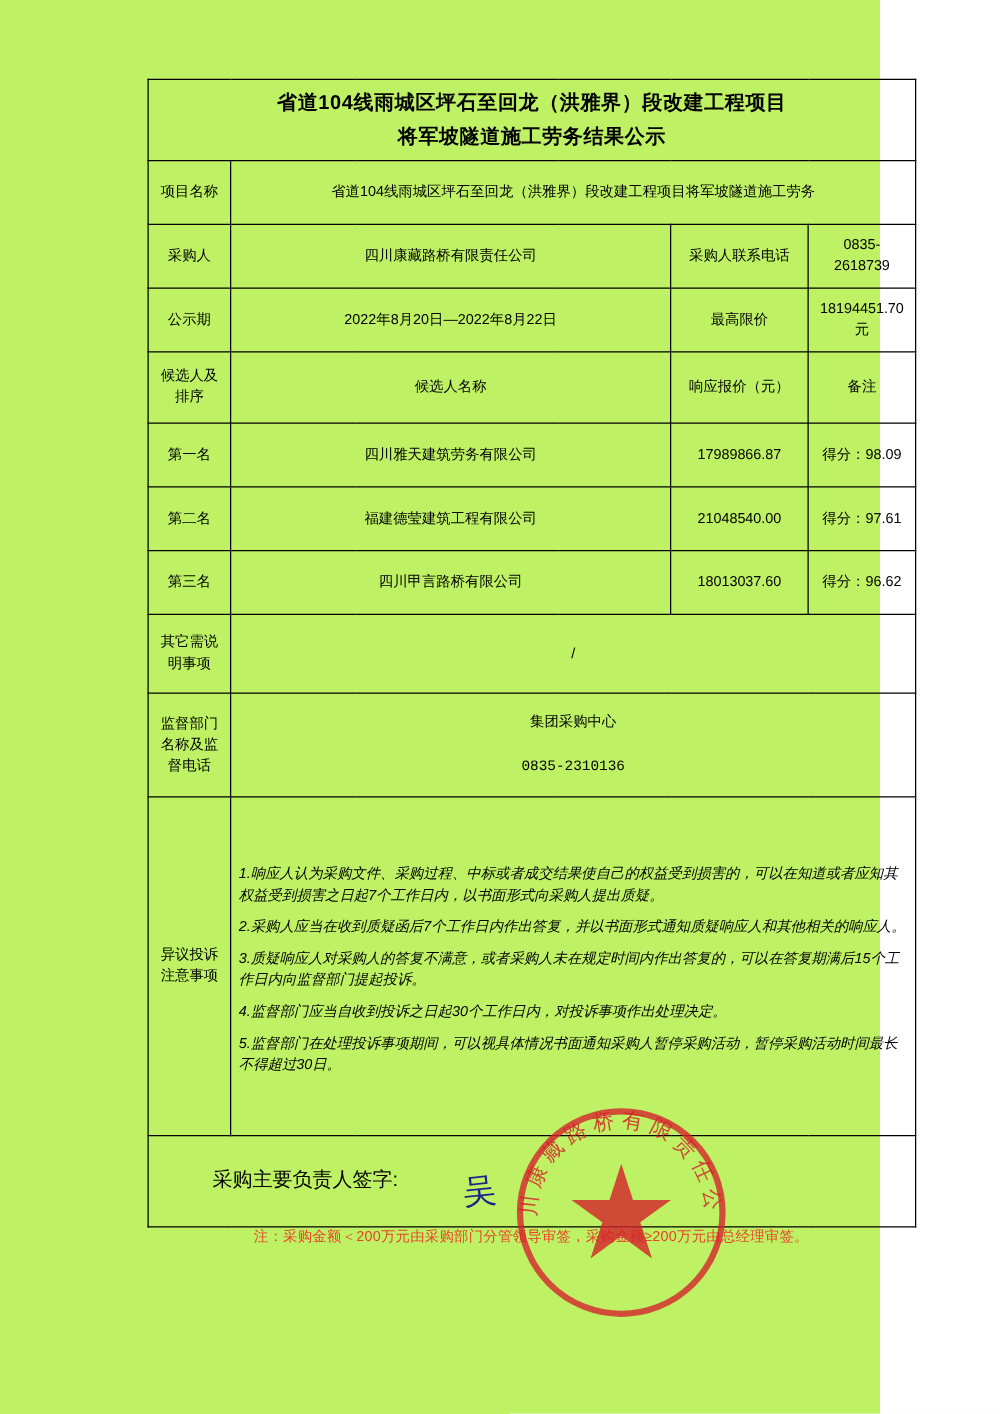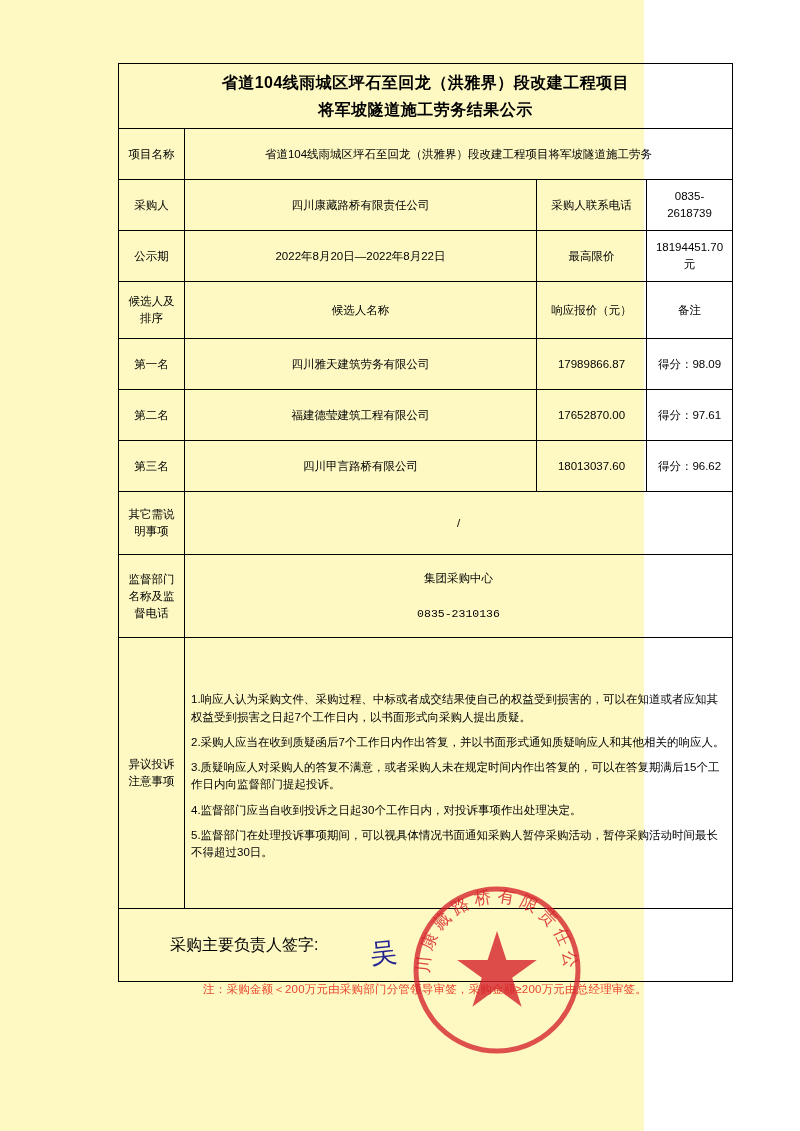--- a/index.html
+++ b/index.html
@@ -11,23 +11,23 @@
     width: 800px;
     height: 1131px;
     font-family: "Liberation Sans", sans-serif;
     color: #000000;
     position: relative;
     overflow: hidden;
   }
   .page {
     position: absolute;
     left: 0; top: 0;
-    width: 644px;
+    width: 704px;
     height: 1131px;
-    background: #fef9c3;
+    background: #bef264;
   }
   .doc {
     position: absolute;
     left: 118px;
     top: 63px;
     width: 614px;
   }
   table.main {
     width: 614px;
     border-collapse: collapse;
@@ -62,20 +62,21 @@
   }
   .tall { height: 40px; }
   .notes-cell {
     text-align: left;
     padding: 10px 12px 12px 12px;
     line-height: 1.75;
     font-size: 11.5px;
   }
   .notes-cell p {
     margin: 8px 0 2px 0;
+    font-style: italic;
   }
   .sign-cell {
     height: 62px;
     text-align: left;
     padding-left: 14px;
     vertical-align: middle;
     position: relative;
   }
   .sign-label { font-size: 16px; margin-left: 45px; }
   .footnote {
@@ -165,21 +166,21 @@
       <tr>
         <td class="lbl tall">第一名</td>
         <td colspan="3" class="ctr">四川雅天建筑劳务有限公司</td>
         <td class="ctr">17989866.87</td>
         <td class="ctr">得分：98.09</td>
       </tr>
 
       <tr>
         <td class="lbl tall">第二名</td>
         <td colspan="3" class="ctr">福建德莹建筑工程有限公司</td>
-        <td class="ctr">17652870.00</td>
+        <td class="ctr">21048540.00</td>
         <td class="ctr">得分：97.61</td>
       </tr>
 
       <tr>
         <td class="lbl tall">第三名</td>
         <td colspan="3" class="ctr">四川甲言路桥有限公司</td>
         <td class="ctr">18013037.60</td>
         <td class="ctr">得分：96.62</td>
       </tr>
 

